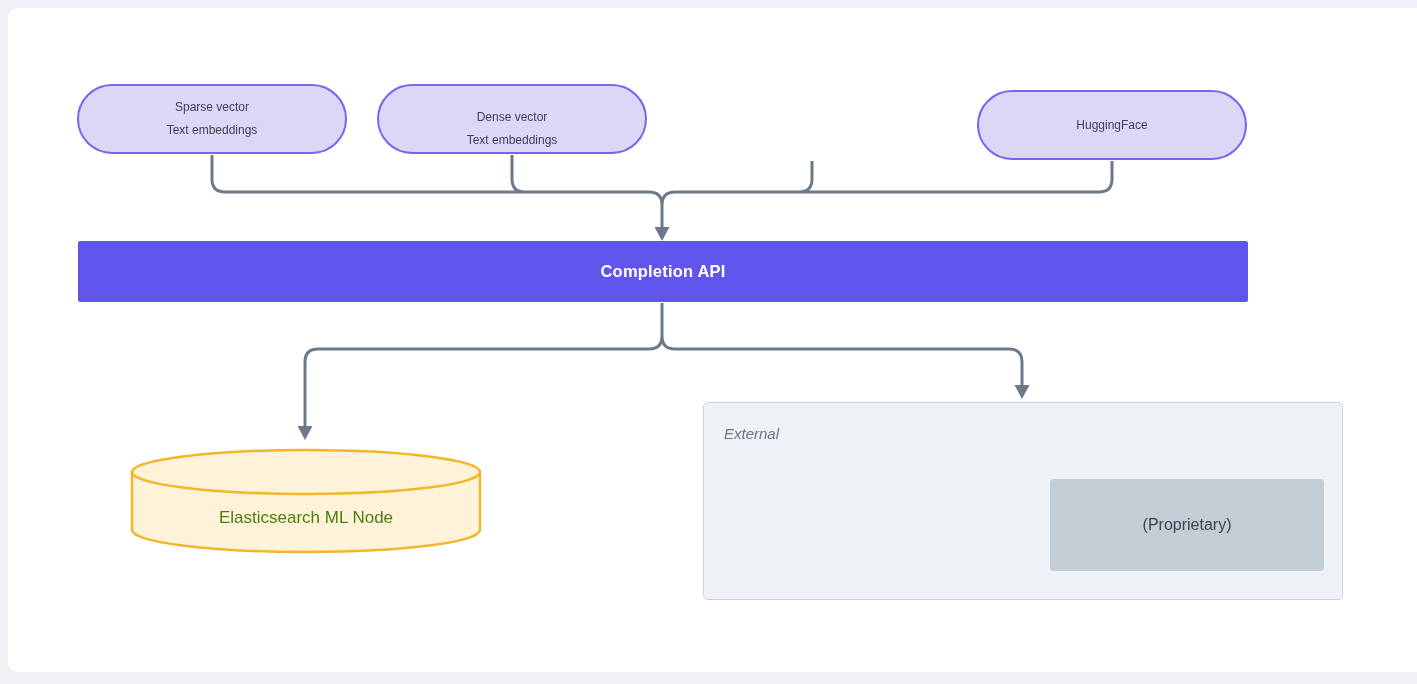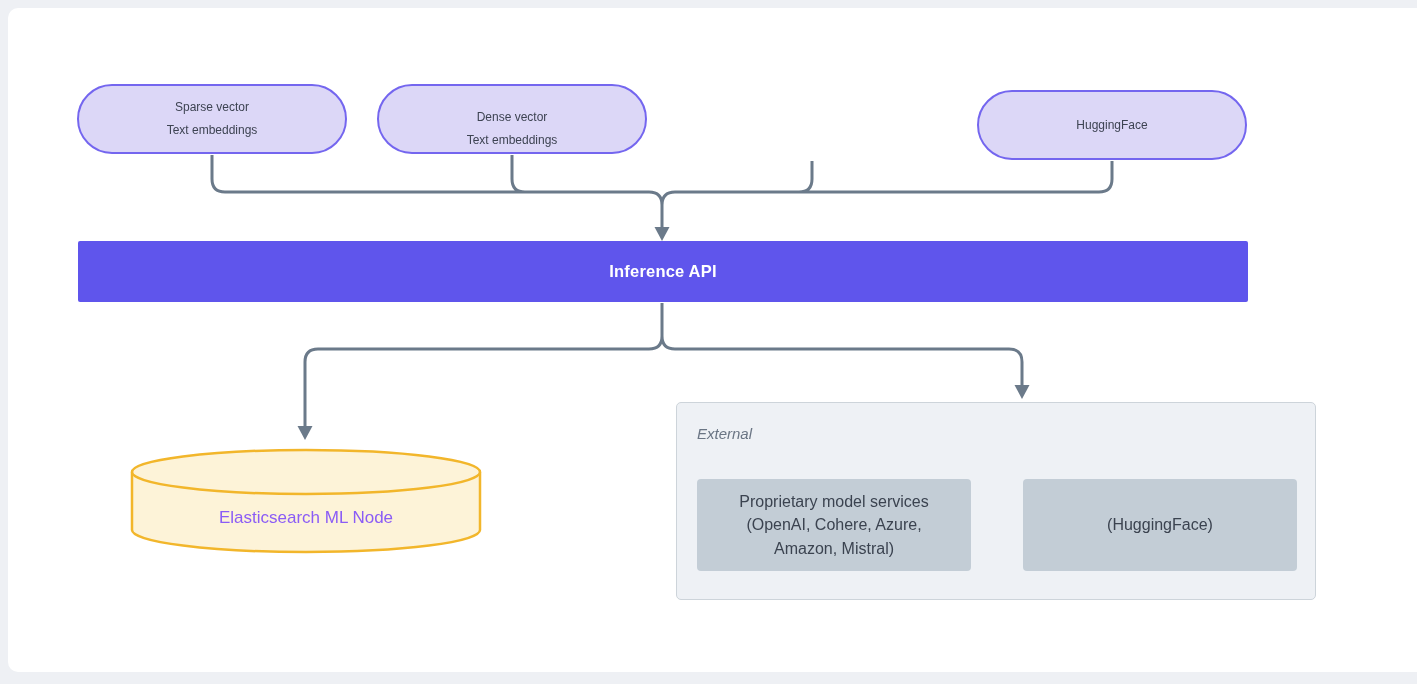--- a/index.html
+++ b/index.html
@@ -30,25 +30,25 @@
 
   .bar {
     left:78px; top:241px; width:1170px; height:61px;
     background:#5f55ec; border-radius:2px;
     display:flex; align-items:center; justify-content:center;
     color:#ffffff; font-size:16.5px; font-weight:600; letter-spacing:0.2px;
   }
 
   .cyl-label {
     left:146px; top:508px; width:320px; text-align:center;
-    color:#8b5cf6; font-size:17px; font-weight:500;
+    color:#4d7c0f; font-size:17px; font-weight:500;
   }
 
   .external {
-    left:676px; top:402px; width:640px; height:198px;
+    left:703px; top:402px; width:640px; height:198px;
     background:#eef1f5; border:1.5px solid #cdd4da; border-radius:5px;
   }
   .external-label {
     position:absolute; left:20px; top:22px;
     font-style:italic; font-size:15px; color:#6a7584;
   }
   .service {
     position:absolute; width:274px; height:92px;
     background:#c3cdd6; border-radius:4px;
     display:flex; flex-direction:column; align-items:center; justify-content:center;
@@ -89,29 +89,24 @@
   <div class="node pill" id="pill-dense">
     <span>Dense vector</span>
     <span>Text embeddings</span>
   </div>
   <div class="node pill" id="pill-completion">
     <span>HuggingFace</span>
     <span></span>
   </div>
 
   <div class="node bar">
-    <span>Inference API</span>
+    <span>Completion API</span>
   </div>
 
   <div class="node cyl-label">Elasticsearch ML Node</div>
 
   <div class="node external">
     <div class="external-label">External</div>
-    <div class="service" id="service-proprietary">
-      <span>Proprietary model services</span>
-      <span>(OpenAI, Cohere, Azure,</span>
-      <span>Amazon, Mistral)</span>
-    </div>
     <div class="service" id="service-managed">
-      <span>(HuggingFace)</span>
+      <span>(Proprietary)</span>
     </div>
   </div>
 </div>
 
 </body></html>

